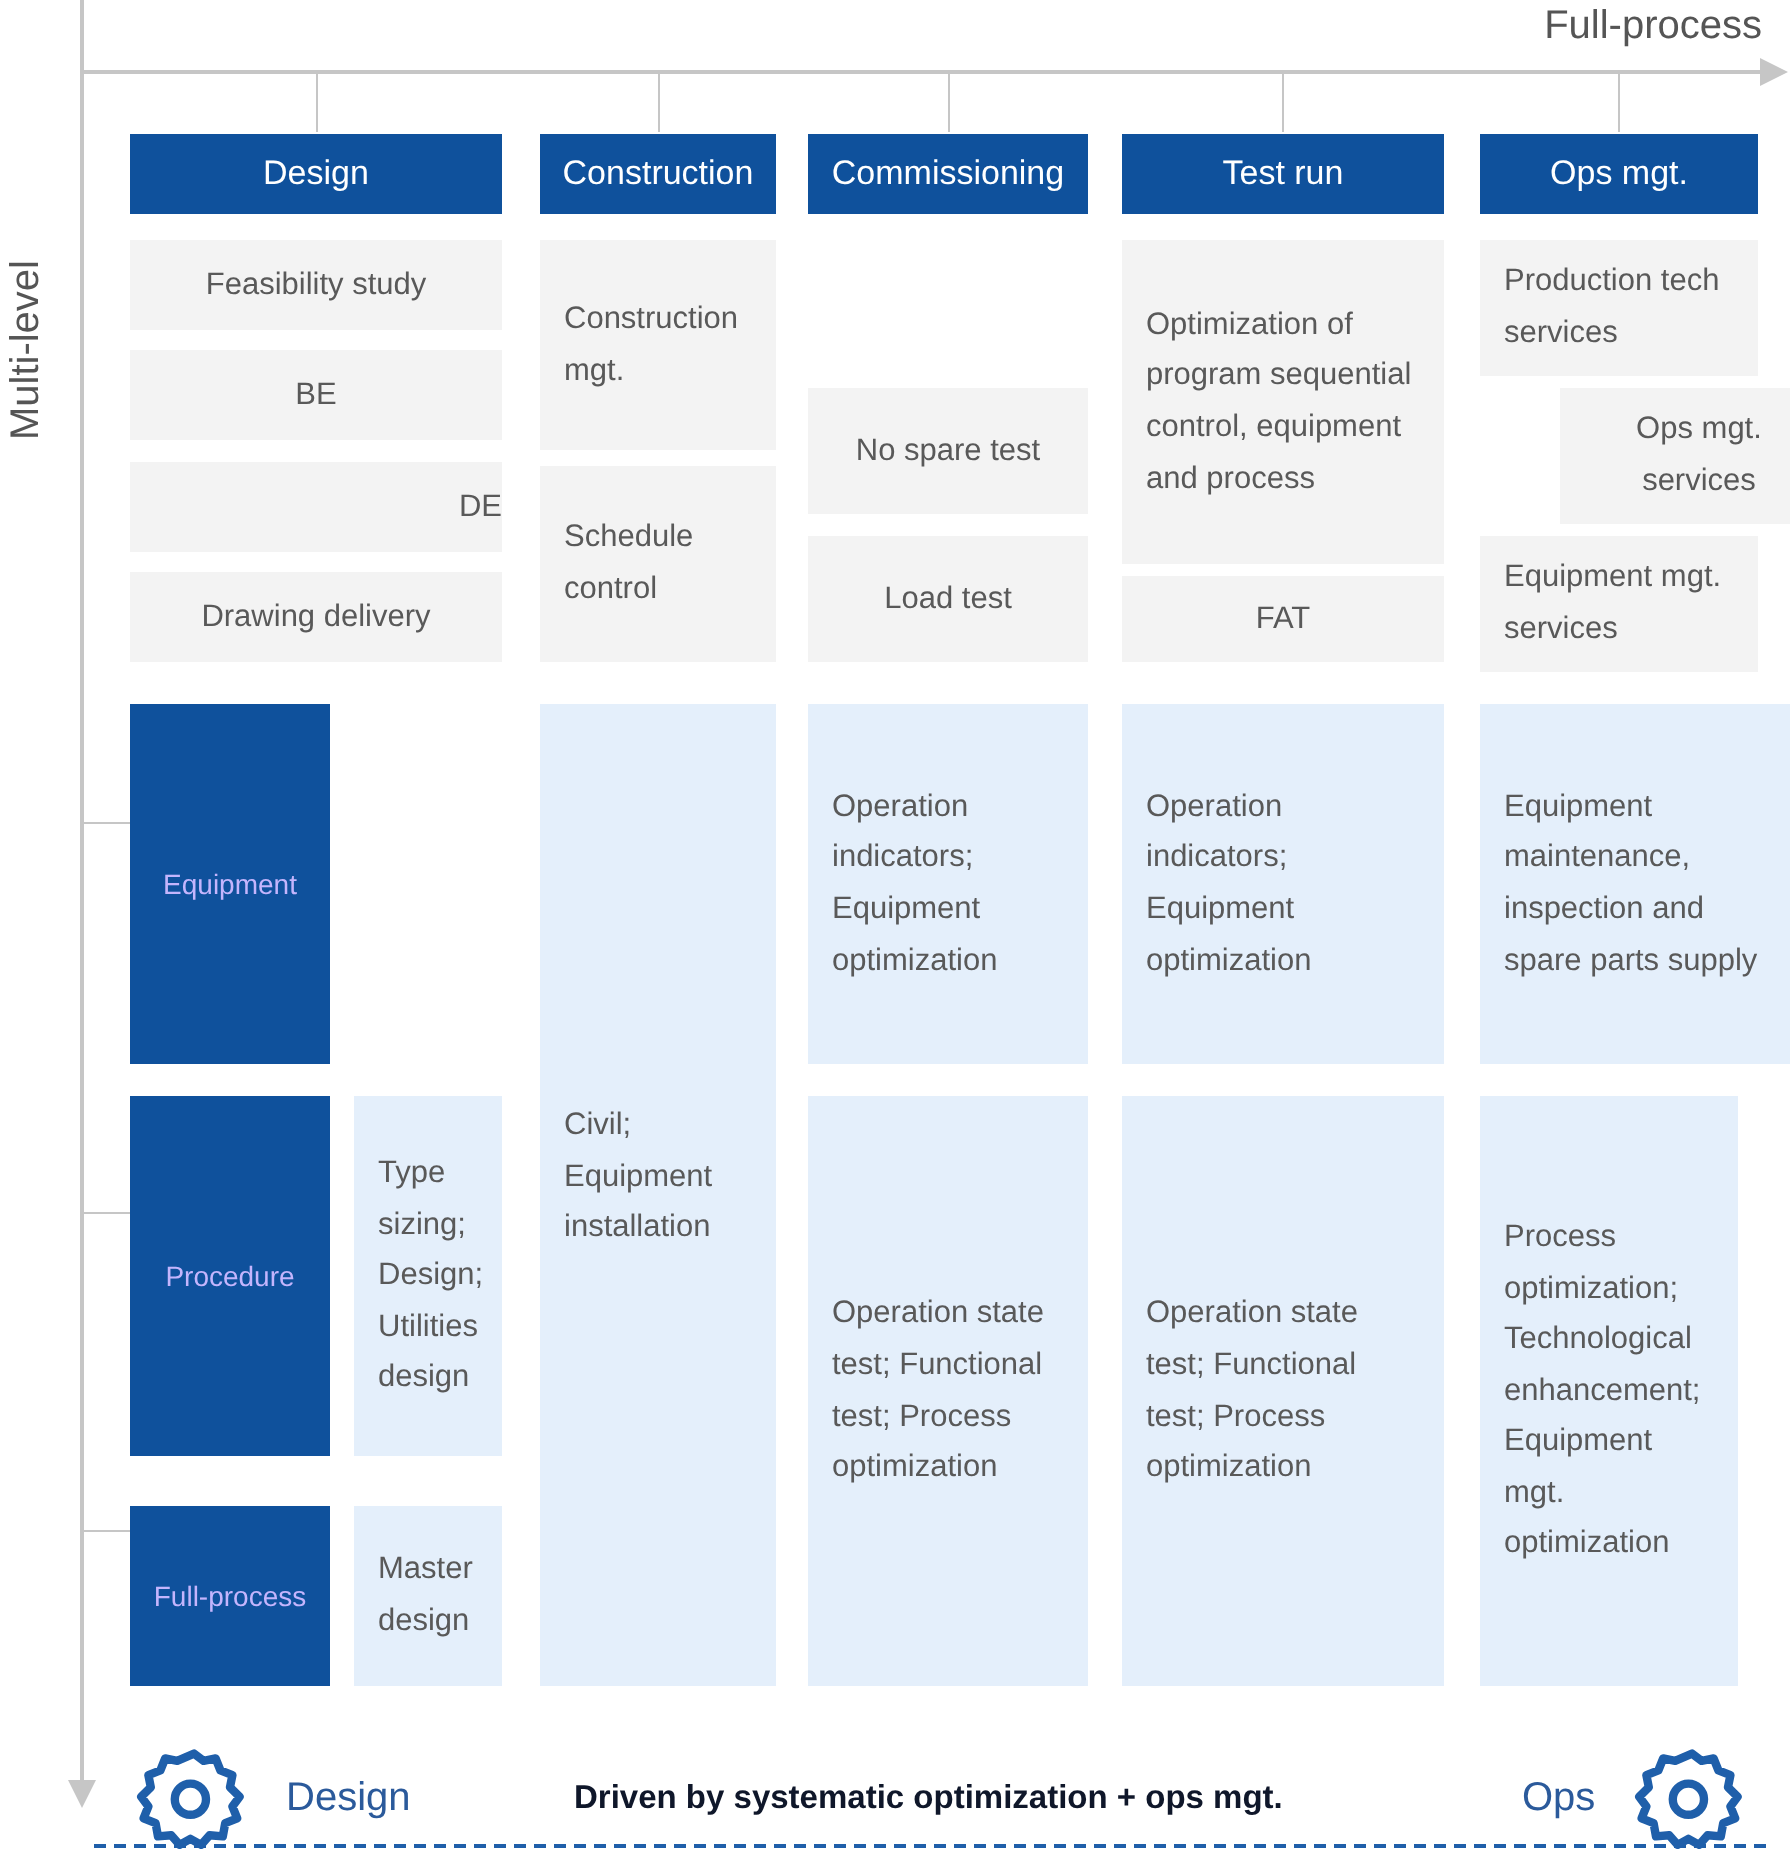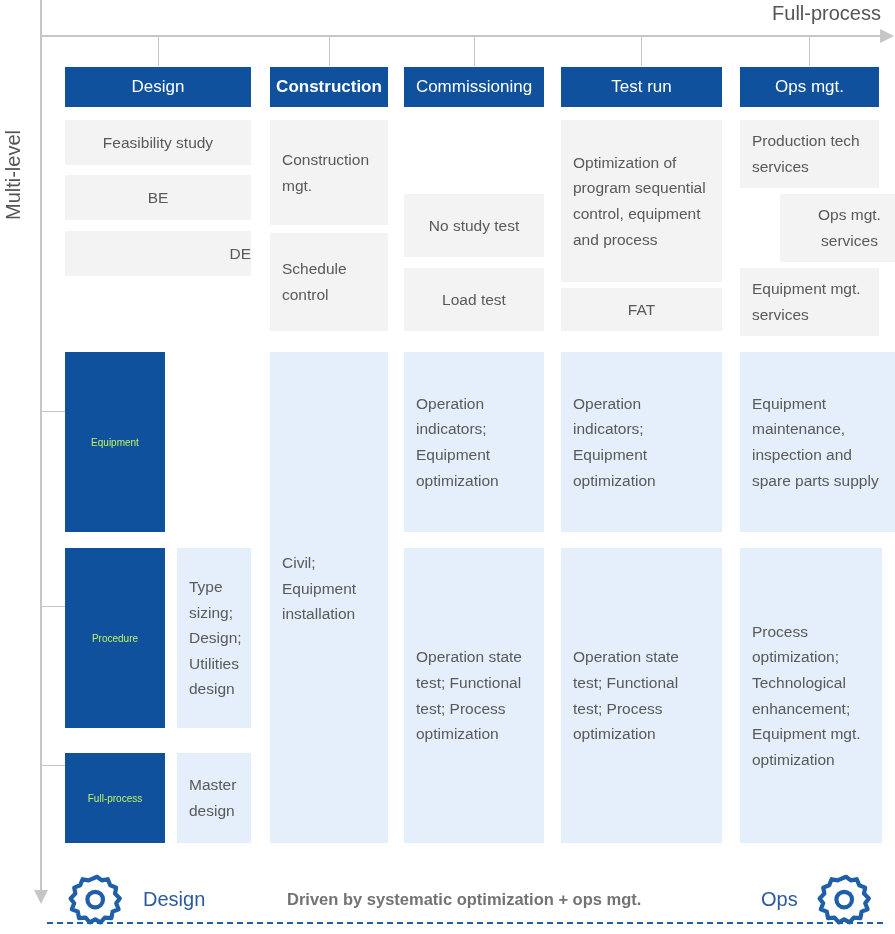--- a/index.html
+++ b/index.html
@@ -28,30 +28,30 @@
   
   .col-tick{position:absolute;top:36px;width:1px;height:30px;background:#c6c6c6;}
   
   .row-tick{position:absolute;left:41px;width:28px;height:1px;background:#c6c6c6;}
 
   
   .box{position:absolute;box-sizing:border-box;display:flex;}
   .hdr{background:#0f519c;color:#ffffff;font-size:17px;align-items:center;justify-content:center;}
   .gray{background:#f3f3f3;color:#595959;font-size:15.5px;}
   .lblue{background:#e4effb;color:#595959;font-size:15.5px;}
-  .navy{background:#0f519c;color:#bef264;font-size:10px;align-items:center;justify-content:center;}
+  .navy{background:#0f519c;color:#c4b5fd;font-size:14px;align-items:center;justify-content:center;}
   .c-center{align-items:center;justify-content:center;text-align:center;}
   .c-left{align-items:center;justify-content:flex-start;text-align:left;}
   .pad{padding:6px 12px;}
   .lh{line-height:1.65;}
 
   
   .gear{position:absolute;}
   .foot-label{position:absolute;font-size:20px;color:#2b5a9b;}
-  .foot-center{position:absolute;font-size:16.5px;font-weight:bold;color:#737373;white-space:nowrap;}
+  .foot-center{position:absolute;font-size:16.5px;font-weight:bold;color:#0f172a;white-space:nowrap;}
   .dashline{position:absolute;left:47px;top:922px;width:836px;height:0;
      border-top:2px dashed #1f5faa;}
 </style>
 </head>
 <body>
 
 <div id="stage">
 
   <div class="axis-h"></div>
   <div class="axis-h-head"></div>
@@ -67,21 +67,21 @@
   <div class="col-tick" style="left:641px;"></div>
   <div class="col-tick" style="left:809px;"></div>
 
   <div class="row-tick" style="top:411px;"></div>
   <div class="row-tick" style="top:606px;"></div>
   <div class="row-tick" style="top:765px;"></div>
 
   <div class="box hdr c-center" style="left:65px;top:67px;width:186px;height:40px;">
     <span>Design</span>
   </div>
-  <div class="box hdr c-center" style="left:270px;top:67px;width:118px;height:40px;font-weight:bold;">
+  <div class="box hdr c-center" style="left:270px;top:67px;width:118px;height:40px;">
     <span>Construction</span>
   </div>
   <div class="box hdr c-center" style="left:404px;top:67px;width:140px;height:40px;">
     <span>Commissioning</span>
   </div>
   <div class="box hdr c-center" style="left:740px;top:67px;width:139px;height:40px;">
     <span>Ops mgt.</span>
   </div>
   <div class="box hdr c-center" style="left:561px;top:67px;width:161px;height:40px;">
     <span>Test run</span>
@@ -89,30 +89,33 @@
 
   <div class="box gray c-center" style="left:65px;top:120px;width:186px;height:45px;">
     <span>Feasibility study</span>
   </div>
   <div class="box gray c-center" style="left:65px;top:175px;width:186px;height:45px;">
     <span>BE</span>
   </div>
   <div class="box gray c-center" style="left:65px;top:231px;width:186px;height:45px;justify-content:flex-end;">
     <span>DE</span>
   </div>
+  <div class="box gray c-center" style="left:65px;top:286px;width:186px;height:45px;">
+    <span>Drawing delivery</span>
+  </div>
 
   <div class="box gray c-left pad lh" style="left:270px;top:120px;width:118px;height:105px;">
     <span>Construction mgt.</span>
   </div>
   <div class="box gray c-left pad lh" style="left:270px;top:233px;width:118px;height:98px;">
     <span>Schedule control</span>
   </div>
 
   <div class="box gray c-center" style="left:404px;top:194px;width:140px;height:63px;">
-    <span>No study test</span>
+    <span>No spare test</span>
   </div>
   <div class="box gray c-center" style="left:404px;top:268px;width:140px;height:63px;">
     <span>Load test</span>
   </div>
 
   <div class="box gray c-left pad lh" style="left:561px;top:120px;width:161px;height:162px;">
     <span>Optimization of program sequential control, equipment and process</span>
   </div>
   <div class="box gray c-center" style="left:561px;top:288px;width:161px;height:43px;">
     <span>FAT</span>
@@ -159,21 +162,21 @@
   <div class="box lblue c-left pad lh" style="left:561px;top:352px;width:161px;height:180px;">
     <span>Operation indicators; Equipment optimization</span>
   </div>
   <div class="box lblue c-left pad lh" style="left:561px;top:548px;width:161px;height:295px;">
     <span>Operation state test; Functional test; Process optimization</span>
   </div>
 
   <div class="box lblue c-left pad lh" style="left:740px;top:352px;width:163px;height:180px;">
     <span>Equipment maintenance, inspection and spare parts supply</span>
   </div>
-  <div class="box lblue c-left pad lh" style="left:740px;top:548px;width:142px;height:295px;">
+  <div class="box lblue c-left pad lh" style="left:740px;top:548px;width:129px;height:295px;">
     <span>Process optimization; Technological enhancement; Equipment mgt. optimization</span>
   </div>
 
   <div class="gear" style="left:64px;top:872px;">
     <svg width="66" height="60" viewBox="0 0 100 100" aria-hidden="true">
       <g fill="none" stroke="#1f5faa" stroke-width="7" stroke-linejoin="round" stroke-linecap="round">
         <path d="M50 8
                  L58 14 L68 12 L72 22 L82 26 L80 36 L88 44 L82 52 L86 62 L76 66 L74 77 L63 76 L56 84
                  L47 79 L38 84 L31 76 L20 77 L18 66 L8 62 L12 52 L6 44 L14 36 L12 26 L22 22 L26 12 L36 14 Z" transform="scale(1.0)"></path>
         <circle cx="47" cy="46" r="13"></circle>

